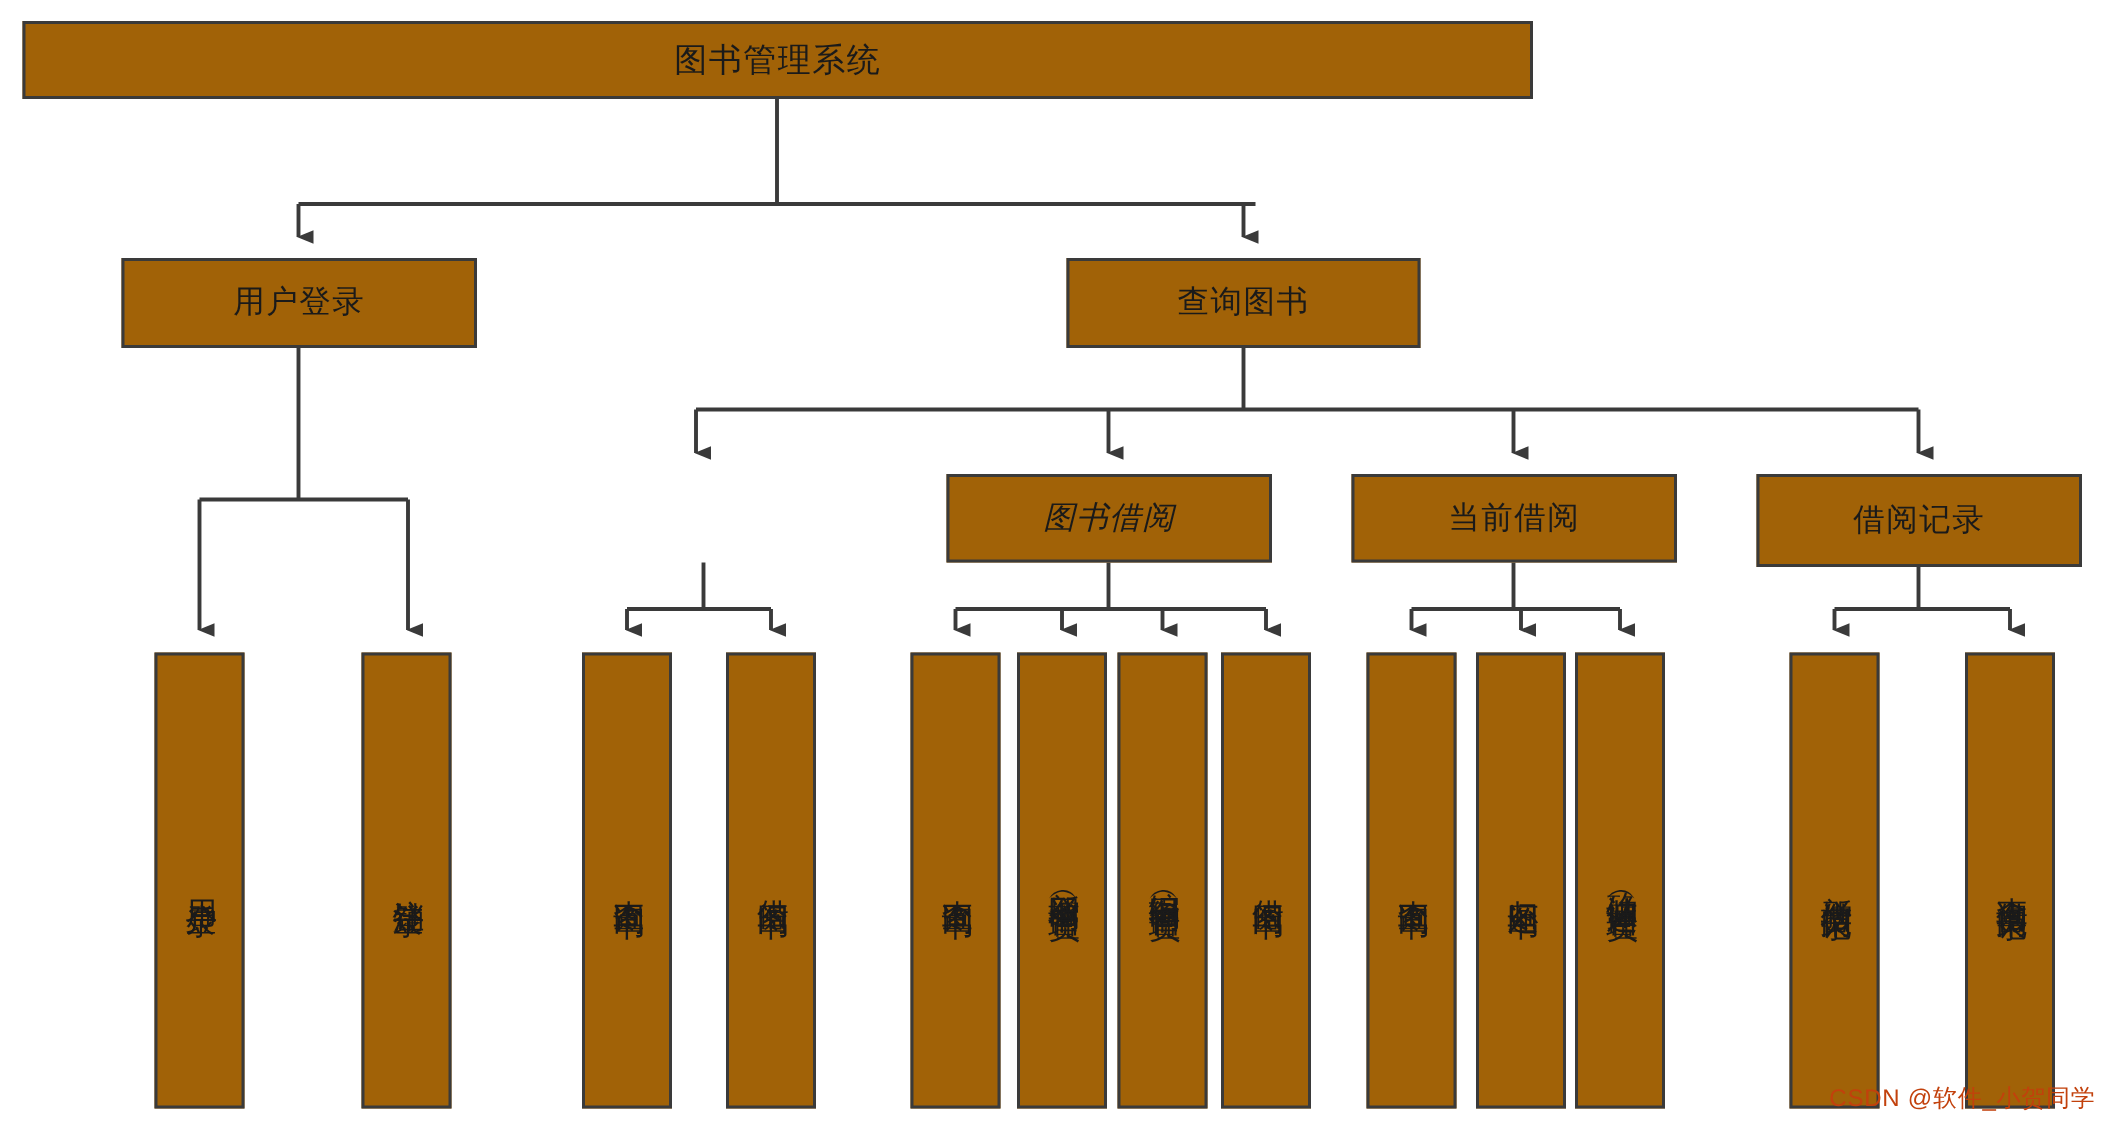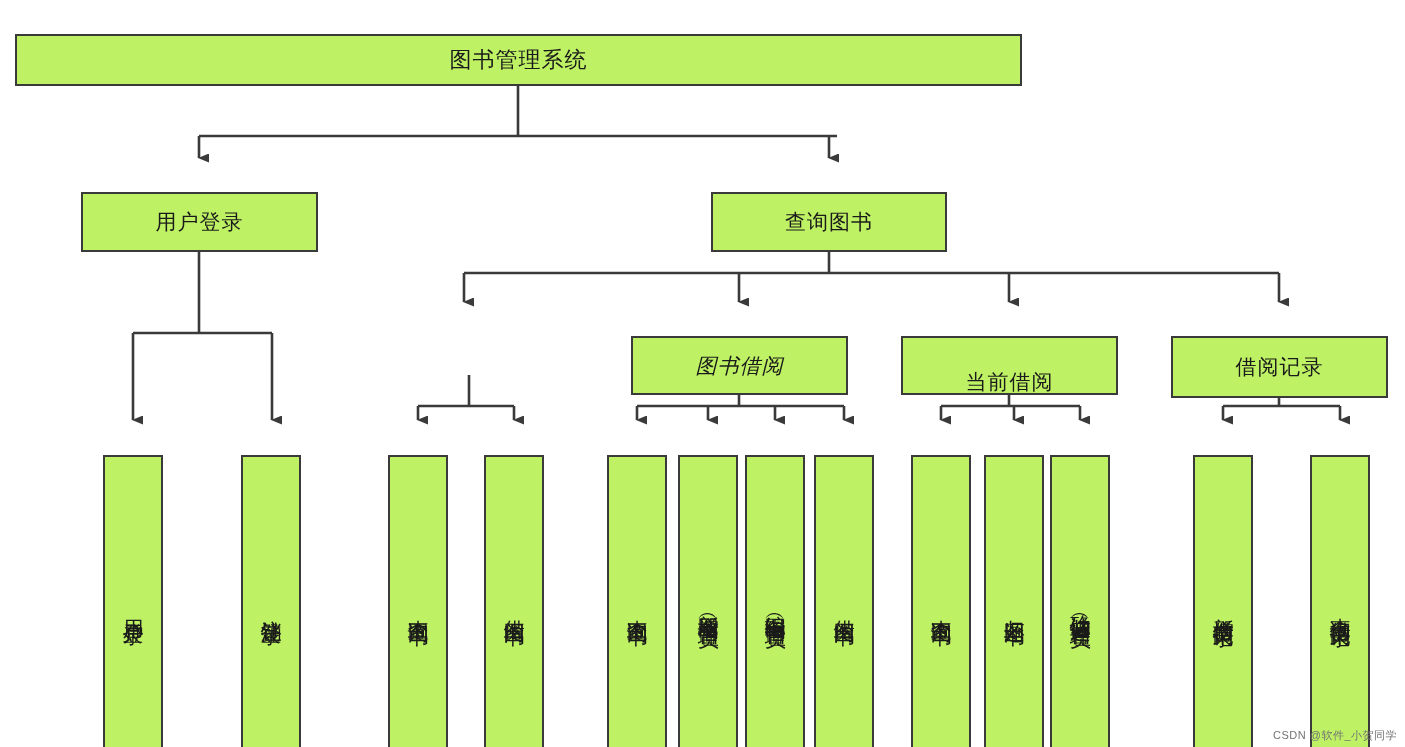--- a/index.html
+++ b/index.html
@@ -22,27 +22,26 @@
     position: absolute;
     left: 0;
     top: 0;
     width: 1405px;
     height: 747px;
     pointer-events: none;
   }
   .node {
     position: absolute;
     box-sizing: border-box;
-    background: #bef264;
+    background: #a16207;
     border: 2px solid #3a3a3a;
     display: flex;
     align-items: center;
     justify-content: center;
     color: #1a1a1a;
-    margin-top: 20px;
   }
   .node.h {
     font-size: 21px;
     letter-spacing: 1px;
   }
   .node.h span {
     display: block;
     line-height: 1.1;
     white-space: nowrap;
   }
@@ -60,22 +59,22 @@
     white-space: nowrap;
     text-align: center;
   }
   #root-node {
     font-size: 22px;
   }
   #watermark {
     position: absolute;
     right: 8px;
     bottom: 4px;
-    font-size: 11px;
-    color: #737373;
+    font-size: 16px;
+    color: #c2410c;
     white-space: nowrap;
     letter-spacing: 0.5px;
   }
 </style>
 </head>
 <body>
 
 <div id="canvas">
 
   <svg class="connectors" viewBox="0 0 1405 747" xmlns="http://www.w3.org/2000/svg">
@@ -135,21 +134,21 @@
   <div class="node h" style="left:81px; top:172px; width:237px; height:60px;">
     <span>用户登录</span>
   </div>
   <div class="node h" style="left:711px; top:172px; width:236px; height:60px;">
     <span>查询图书</span>
   </div>
 
   <div class="node h" style="left:631px; top:316px; width:217px; height:59px;font-style:italic;">
     <span>图书借阅</span>
   </div>
-  <div class="node h" style="left:901px; top:316px; width:217px; height:59px;align-items:flex-end;">
+  <div class="node h" style="left:901px; top:316px; width:217px; height:59px;">
     <span>当前借阅</span>
   </div>
   <div class="node h" style="left:1171px; top:316px; width:217px; height:62px;">
     <span>借阅记录</span>
   </div>
 
   <div class="node v" style="left:103px; top:435px; width:60px; height:304px;">
     <span>用户登录</span>
   </div>
   <div class="node v" style="left:241px; top:435px; width:60px; height:304px;">

